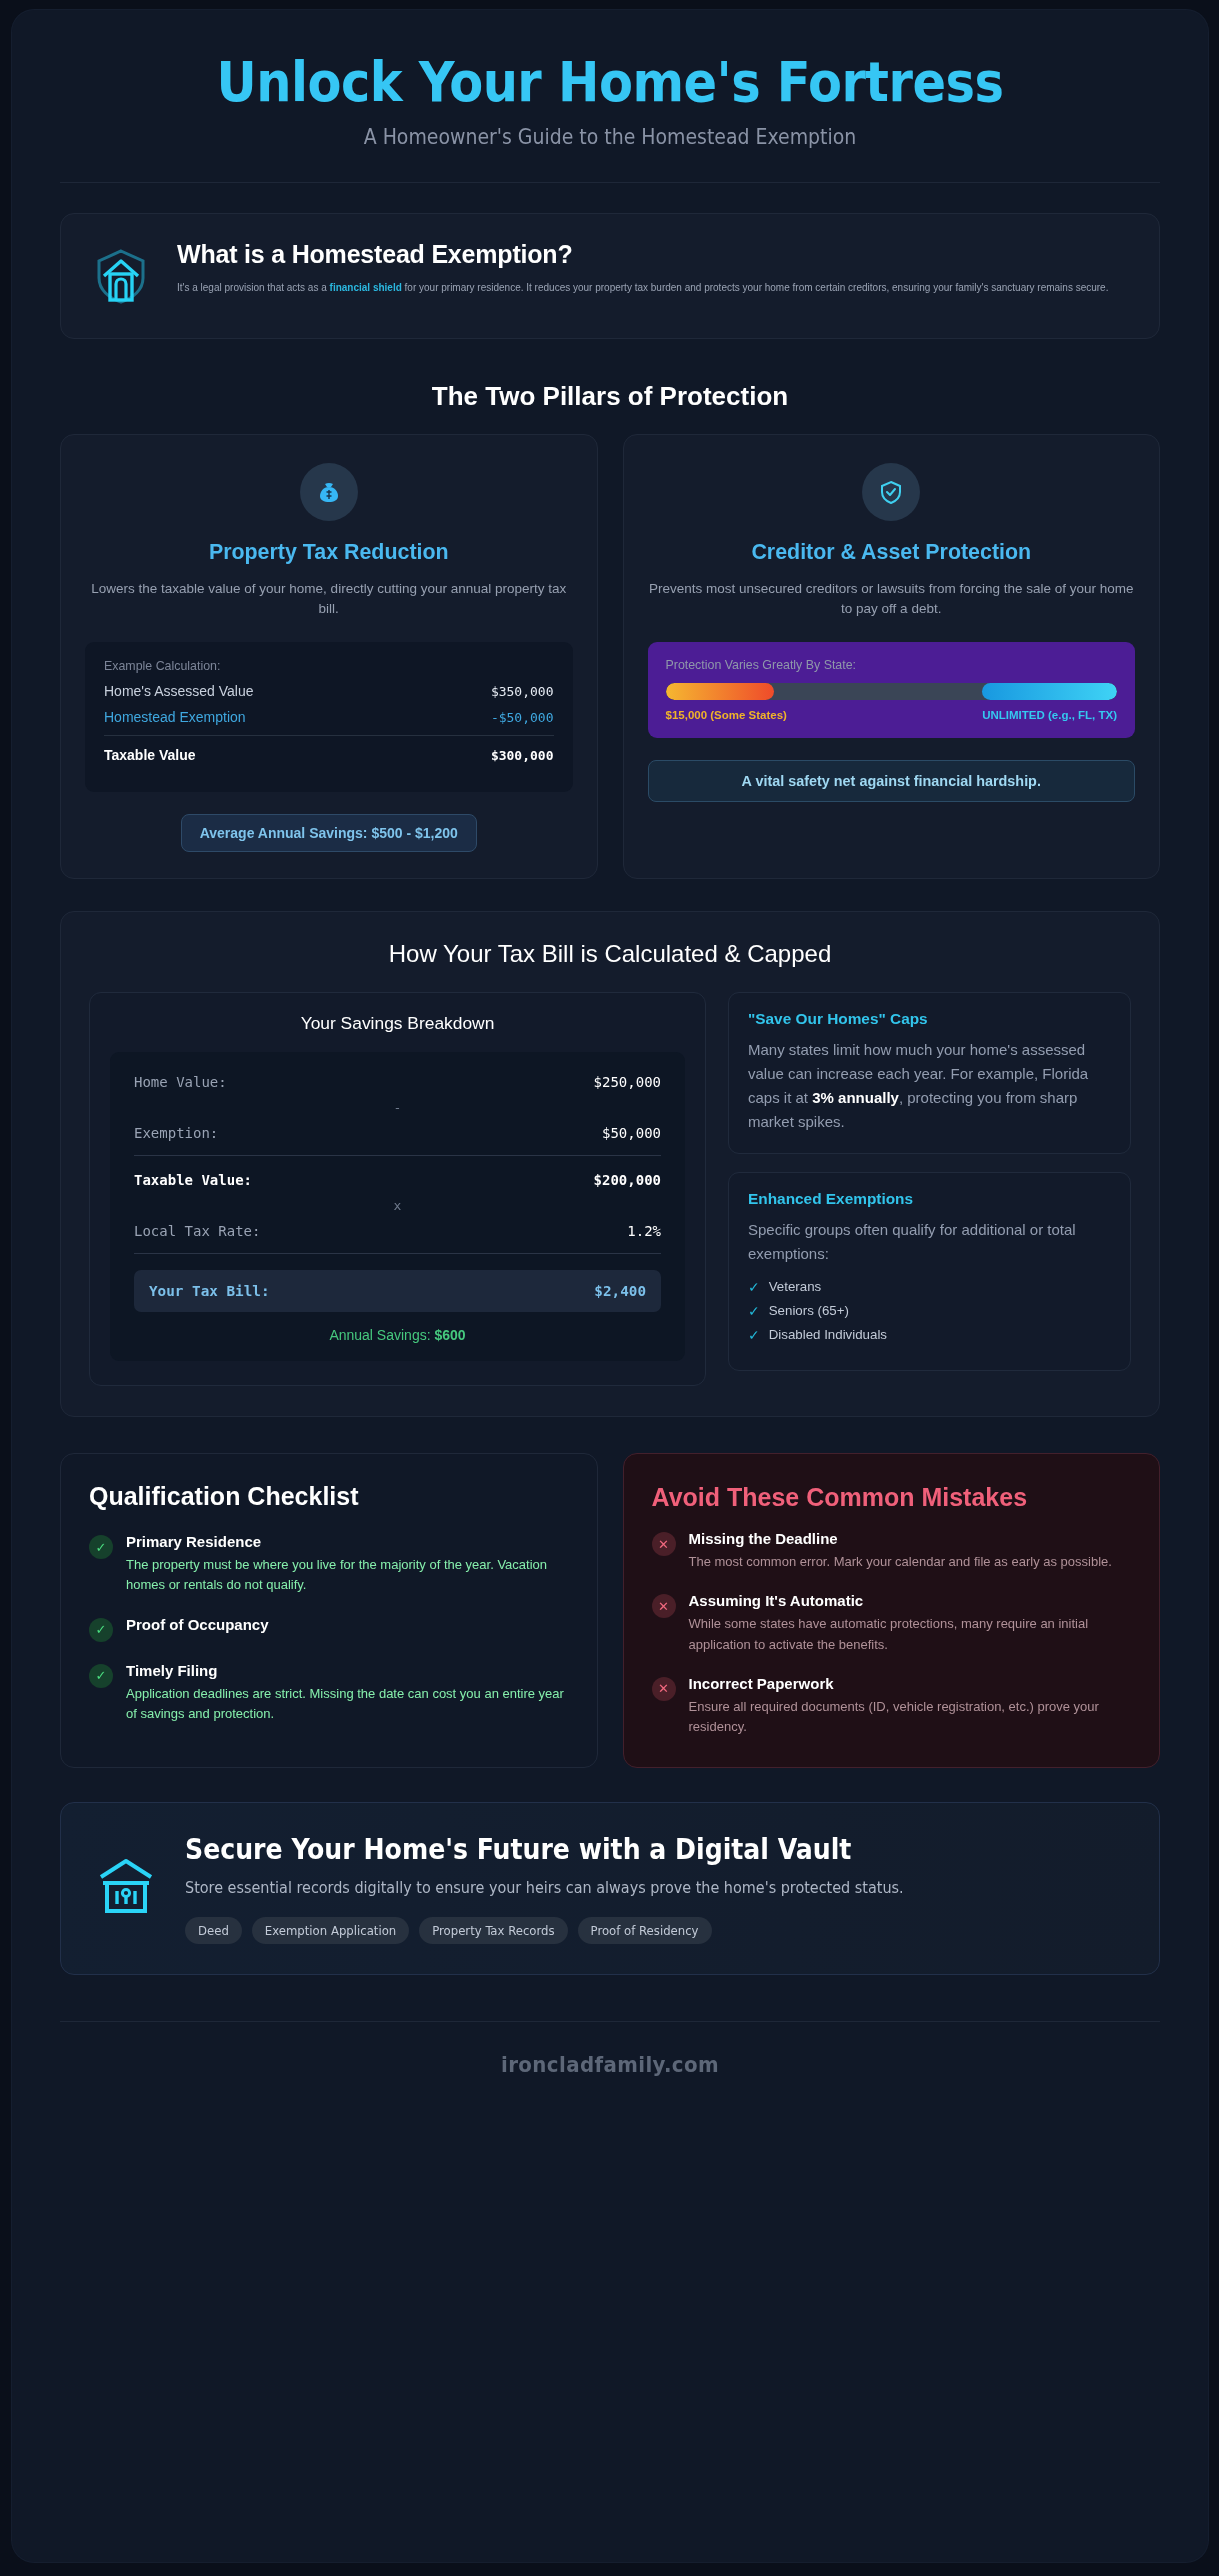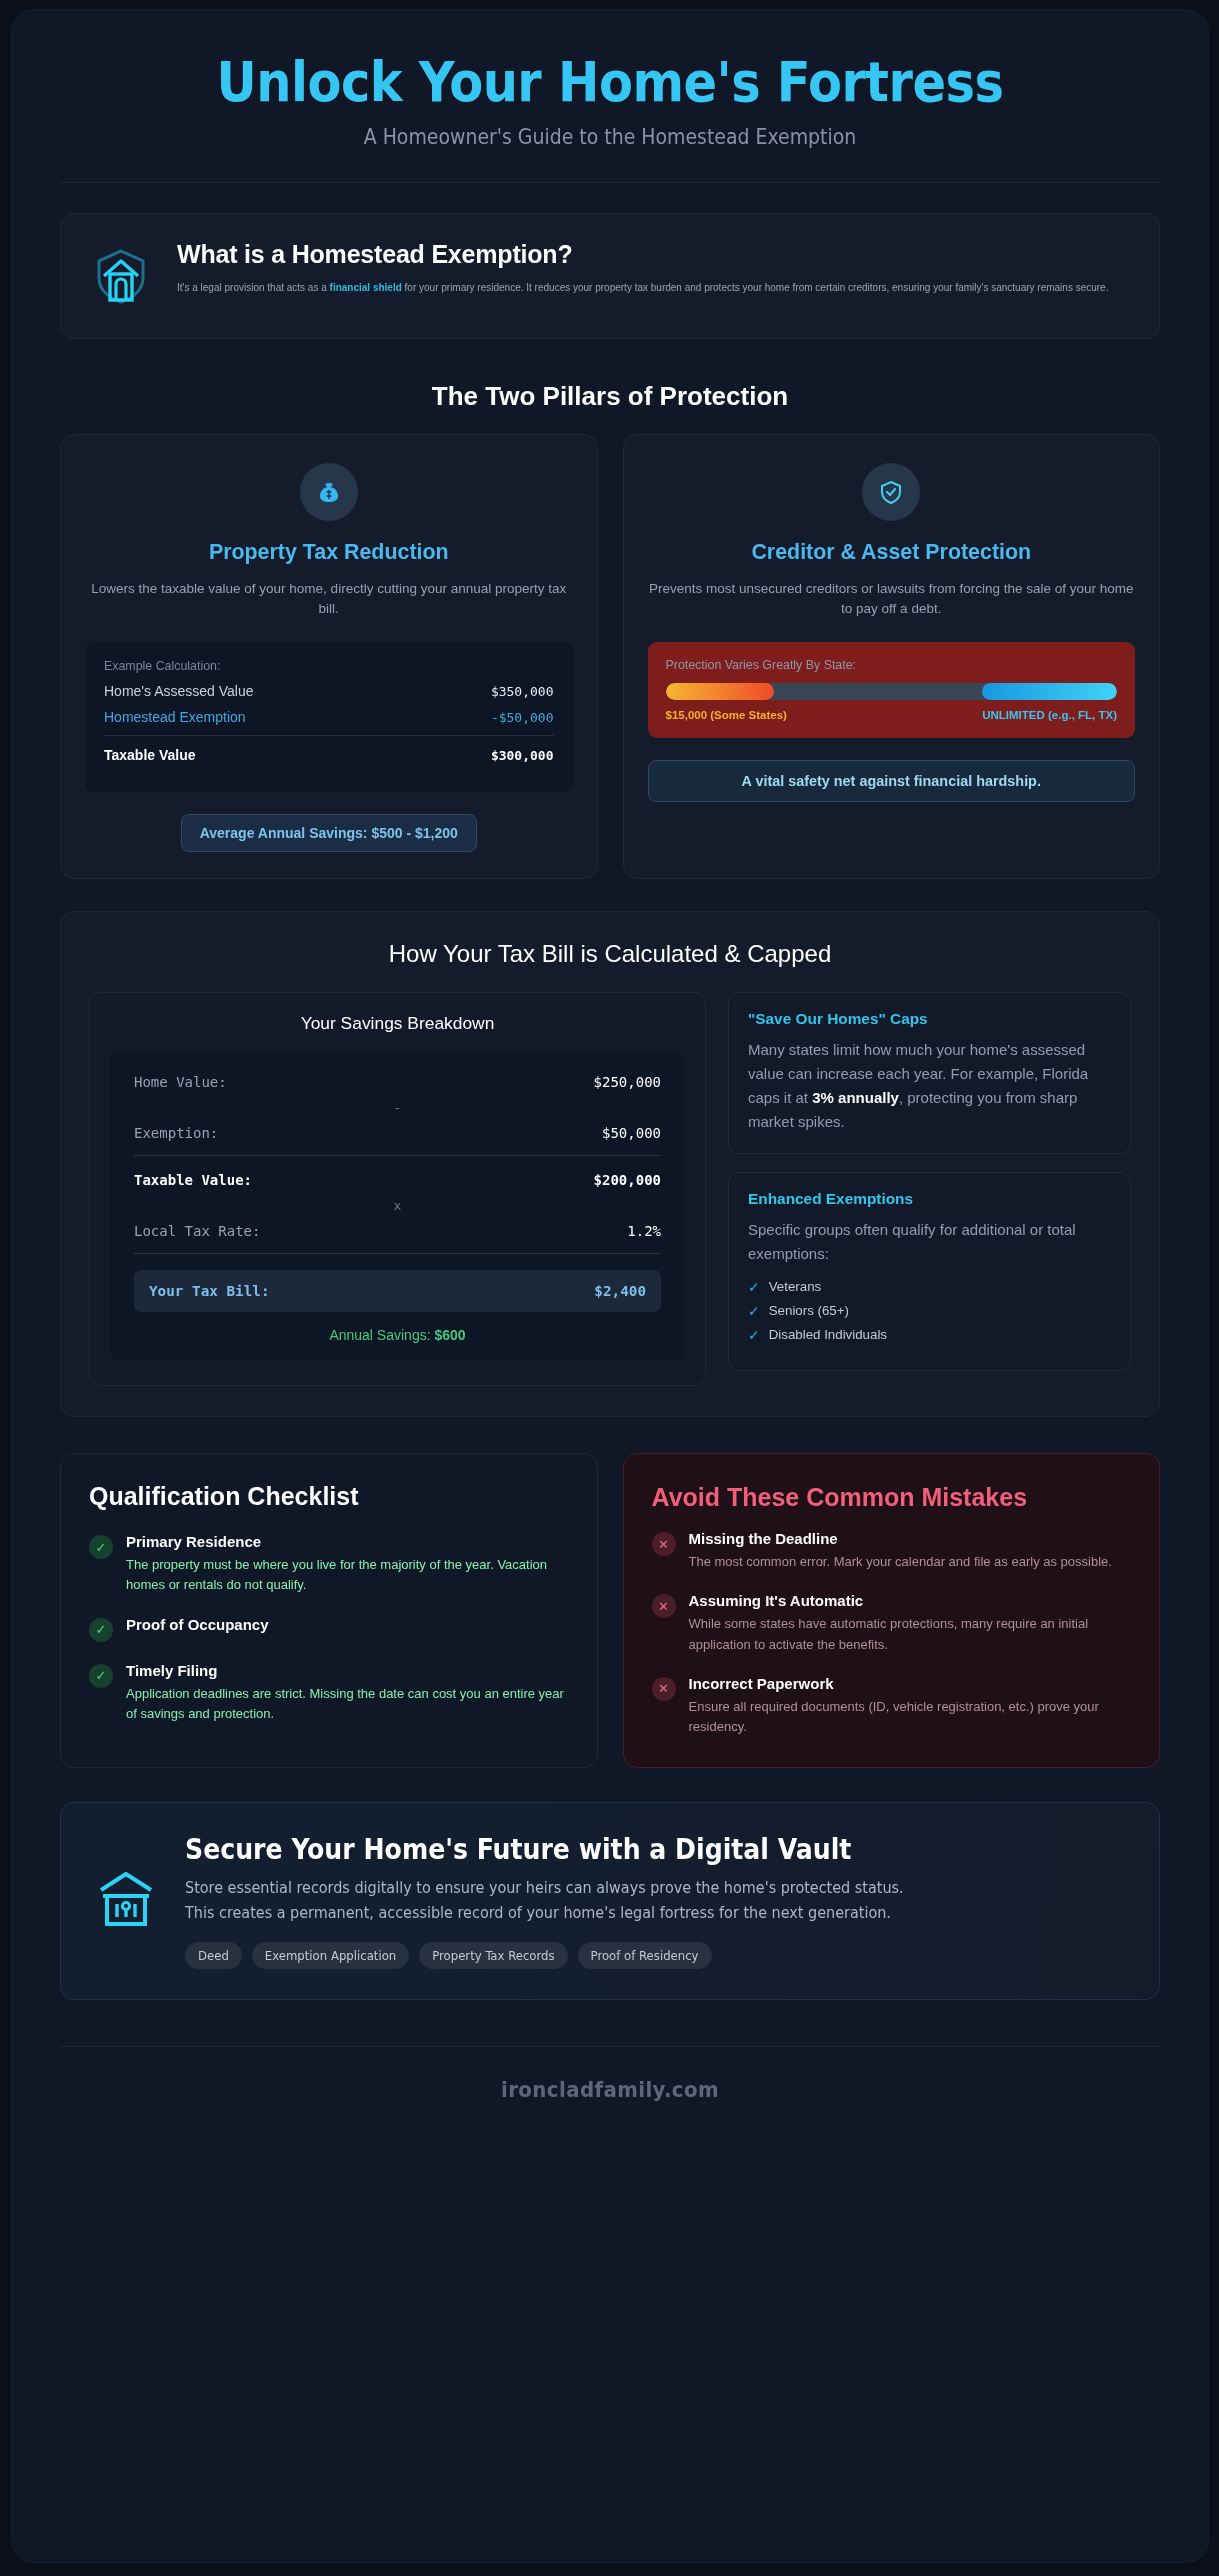--- a/index.html
+++ b/index.html
@@ -145,21 +145,21 @@
     border-radius: 8px;
     color: #7fc4ec;
     font-size: 14px;
     font-weight: 700;
     padding: 10px 18px;
   }
 
   
   .statebox {
     width: 100%;
-    background: #7f1d1d;
+    background: #4c1d95;
     border-radius: 9px;
     padding: 16px 18px 17px 18px;
   }
   .statebox .lbl { font-size: 12.4px; color: #8f98aa; margin-bottom: 11px; }
   .bar {
     height: 17px;
     border-radius: 9px;
     background: #3a4556;
     position: relative;
     overflow: hidden;
@@ -554,21 +554,20 @@
         <line x1="8" y1="28" x2="54" y2="28" stroke="#2ad4f7" stroke-width="4"></line>
         <line x1="22" y1="36" x2="22" y2="49" stroke="#2ad4f7" stroke-width="3.4"></line>
         <line x1="40" y1="36" x2="40" y2="49" stroke="#2ad4f7" stroke-width="3.4"></line>
         <circle cx="31" cy="38" r="3.6" fill="none" stroke="#2ad4f7" stroke-width="3"></circle>
         <line x1="31" y1="41" x2="31" y2="49" stroke="#2ad4f7" stroke-width="3.4"></line>
       </svg>
     </div>
     <div>
       <h3>Secure Your Home's Future with a Digital Vault</h3>
       <p>Store essential records digitally to ensure your heirs can always prove the home's protected status.</p>
-      <p>This creates a permanent, accessible record of your home's legal fortress for the next generation.</p>
       <div class="chips">
         <span class="chip">Deed</span>
         <span class="chip">Exemption Application</span>
         <span class="chip">Property Tax Records</span>
         <span class="chip">Proof of Residency</span>
       </div>
     </div>
   </div>
 
   <div class="hr-bot"></div>

